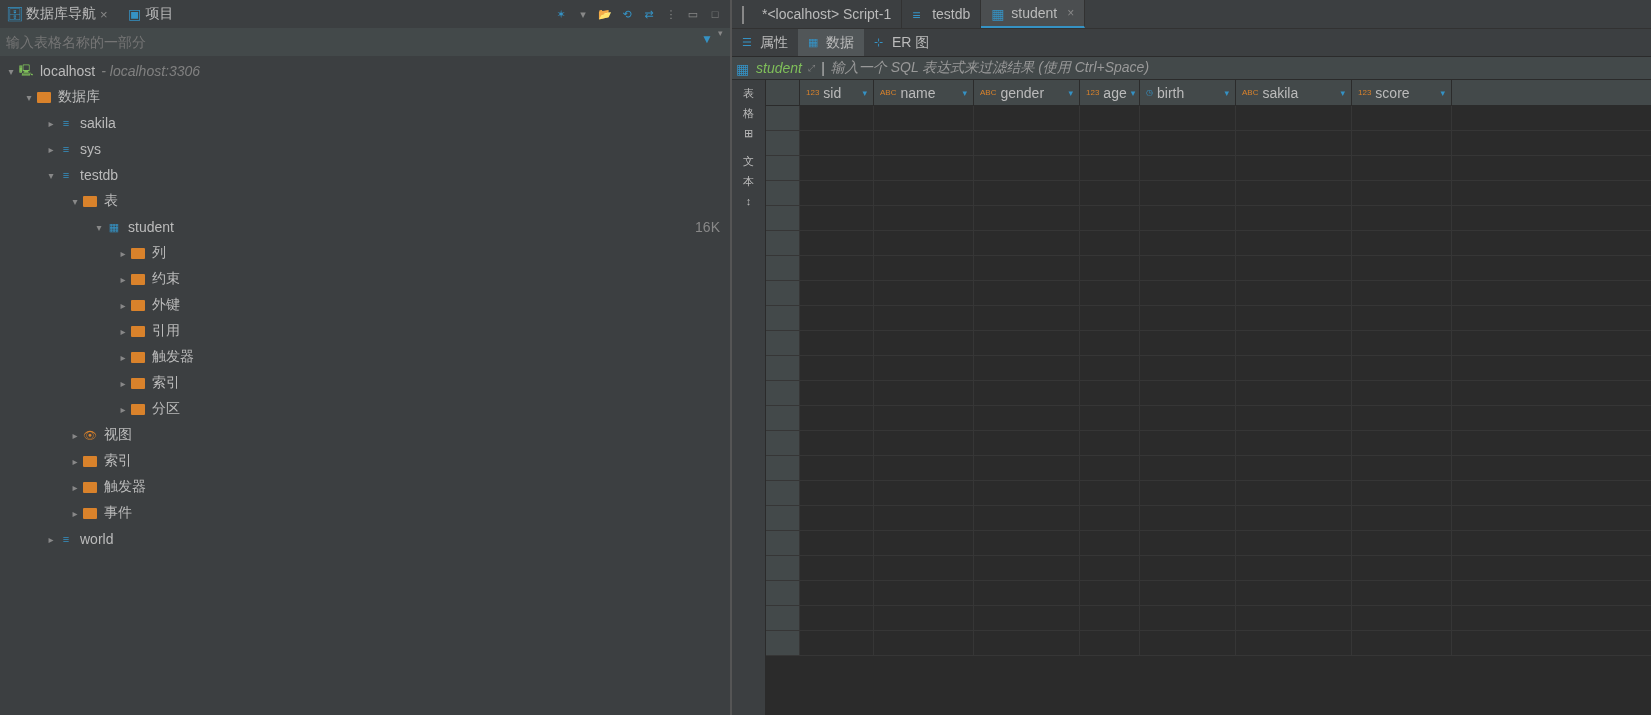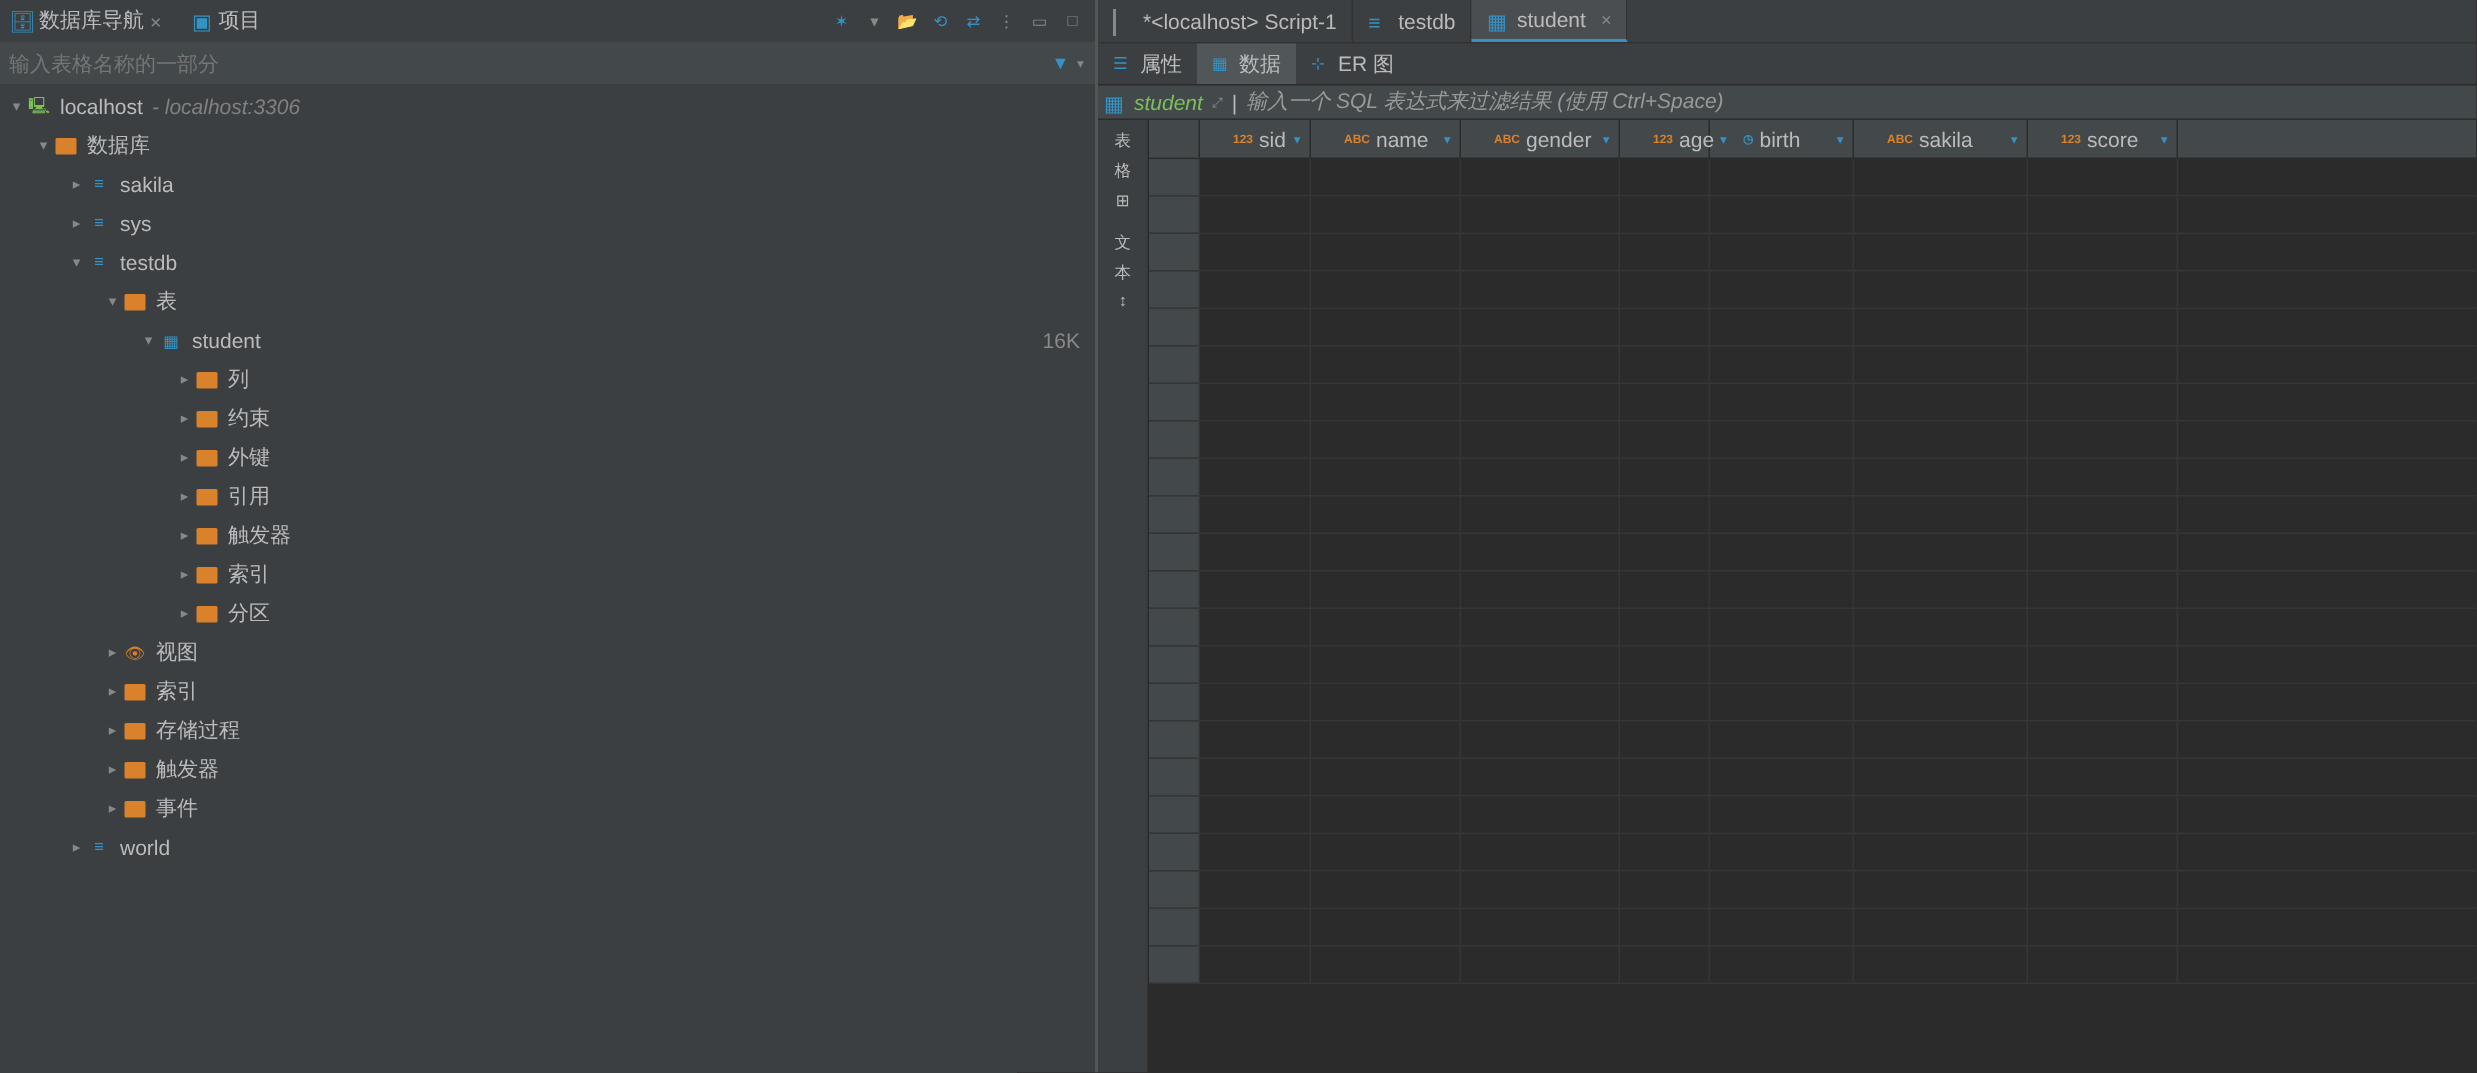--- a/index.html
+++ b/index.html
@@ -10,21 +10,21 @@
 
 .left { width: 732px; display: flex; flex-direction: column; border-right: 2px solid #555; background: #3c3f41; }
 
 .left-tabs { display: flex; align-items: center; height: 28px; background: #3c3f41; gap: 4px; position: relative; }
 .left-tabs .tab { display: flex; align-items: center; gap: 4px; padding: 0 8px; height: 100%; cursor: pointer; }
 .left-tabs .tab .icon { width: 14px; height: 14px; display: flex; align-items: center; justify-content: center; }
 .left-tabs .tab .lbl { color: #bbb; }
 .left-tabs .right-icons { margin-left: auto; display: flex; align-items: center; gap: 4px; padding-right: 6px; }
 .left-tabs .ticon { width: 18px; height: 18px; display: flex; align-items: center; justify-content: center; cursor: pointer; font-size: 11px; }
 
-.filter-row { display: flex; align-items: center; height: 28px; background: #43494a; }
+.filter-row { display: flex; height: 28px; background: #43494a; }
 .filter-input { flex: 1; background: transparent; border: none; color: #888; font-style: normal; padding: 0 6px; font-size: 14px; outline: none; }
 .filter-funnel { width: 22px; height: 22px; display: flex; align-items: center; justify-content: center; color: #3592c4; cursor: pointer; font-size: 12px; }
 .filter-dd { width: 12px; color: #888; font-size: 9px; cursor: pointer; }
 
 .tree { flex: 1; overflow: auto; background: #3c3f41; padding-top: 2px; }
 .node { display: flex; align-items: center; height: 26px; cursor: pointer; position: relative; }
 .arrow { width: 14px; text-align: center; color: #888; font-size: 10px; }
 .arrow.open::before { content: "▾"; }
 .arrow.closed::before { content: "▸"; }
 .nicon { width: 16px; height: 16px; margin-right: 6px; display: flex; align-items: center; justify-content: center; font-size: 11px; }
@@ -67,21 +67,21 @@
 .grid-area { flex: 1; display: flex; background: #2b2b2b; }
 
 .grid-gutter { width: 34px; background: #3c3f41; border-right: 1px solid #2b2b2b; display: flex; flex-direction: column; align-items: center; padding-top: 4px; gap: 2px; }
 .gicon { width: 18px; height: 18px; color: #bbb; font-size: 11px; cursor: pointer; display: flex; align-items: center; justify-content: center; }
 .gsep { height: 6px; }
 
 .grid-main { flex: 1; display: flex; flex-direction: column; overflow: auto; }
 .grid-header { display: flex; height: 26px; background: #43494a; border-bottom: 1px solid #2b2b2b; }
 .rownum-corner { width: 34px; border-right: 1px solid #2b2b2b; background: #43494a; }
 .col { display: flex; align-items: center; padding: 0 6px; border-right: 1px solid #2b2b2b; gap: 4px; cursor: pointer; position: relative; }
-.col .type { font-size: 8px; color: #d9822b; font-weight: bold; margin-left: 16px; }
+.col .type { font-size: 8px; color: #d9822b; font-weight: normal; }
 .col .type.num { color: #d9822b; }
 .col .type.clk { color: #3592c4; }
 .col .cname { color: #bbb; }
 .col .dd { margin-left: auto; color: #3592c4; font-size: 9px; }
 
 .grid-body { flex: 1; display: flex; flex-direction: column; }
 .row { display: flex; height: 25px; border-bottom: 1px solid #363636; }
 .rownum { width: 34px; border-right: 1px solid #363636; background: #43494a; }
 .cell { border-right: 1px solid #363636; }
 
@@ -235,27 +235,20 @@
             <span class="nicon">
               <span class="svg-fold"></span>
             </span>
             <span class="nlabel">索引</span>
           </div>
           <div class="node ind3">
             <span class="arrow closed"></span>
             <span class="nicon">
               <span class="svg-fold"></span>
             </span>
-            <span class="nlabel">存储过程</span>
-          </div>
-          <div class="node ind3">
-            <span class="arrow closed"></span>
-            <span class="nicon">
-              <span class="svg-fold"></span>
-            </span>
             <span class="nlabel">触发器</span>
           </div>
           <div class="node ind3">
             <span class="arrow closed"></span>
             <span class="nicon">
               <span class="svg-fold"></span>
             </span>
             <span class="nlabel">事件</span>
           </div>
         </div>

